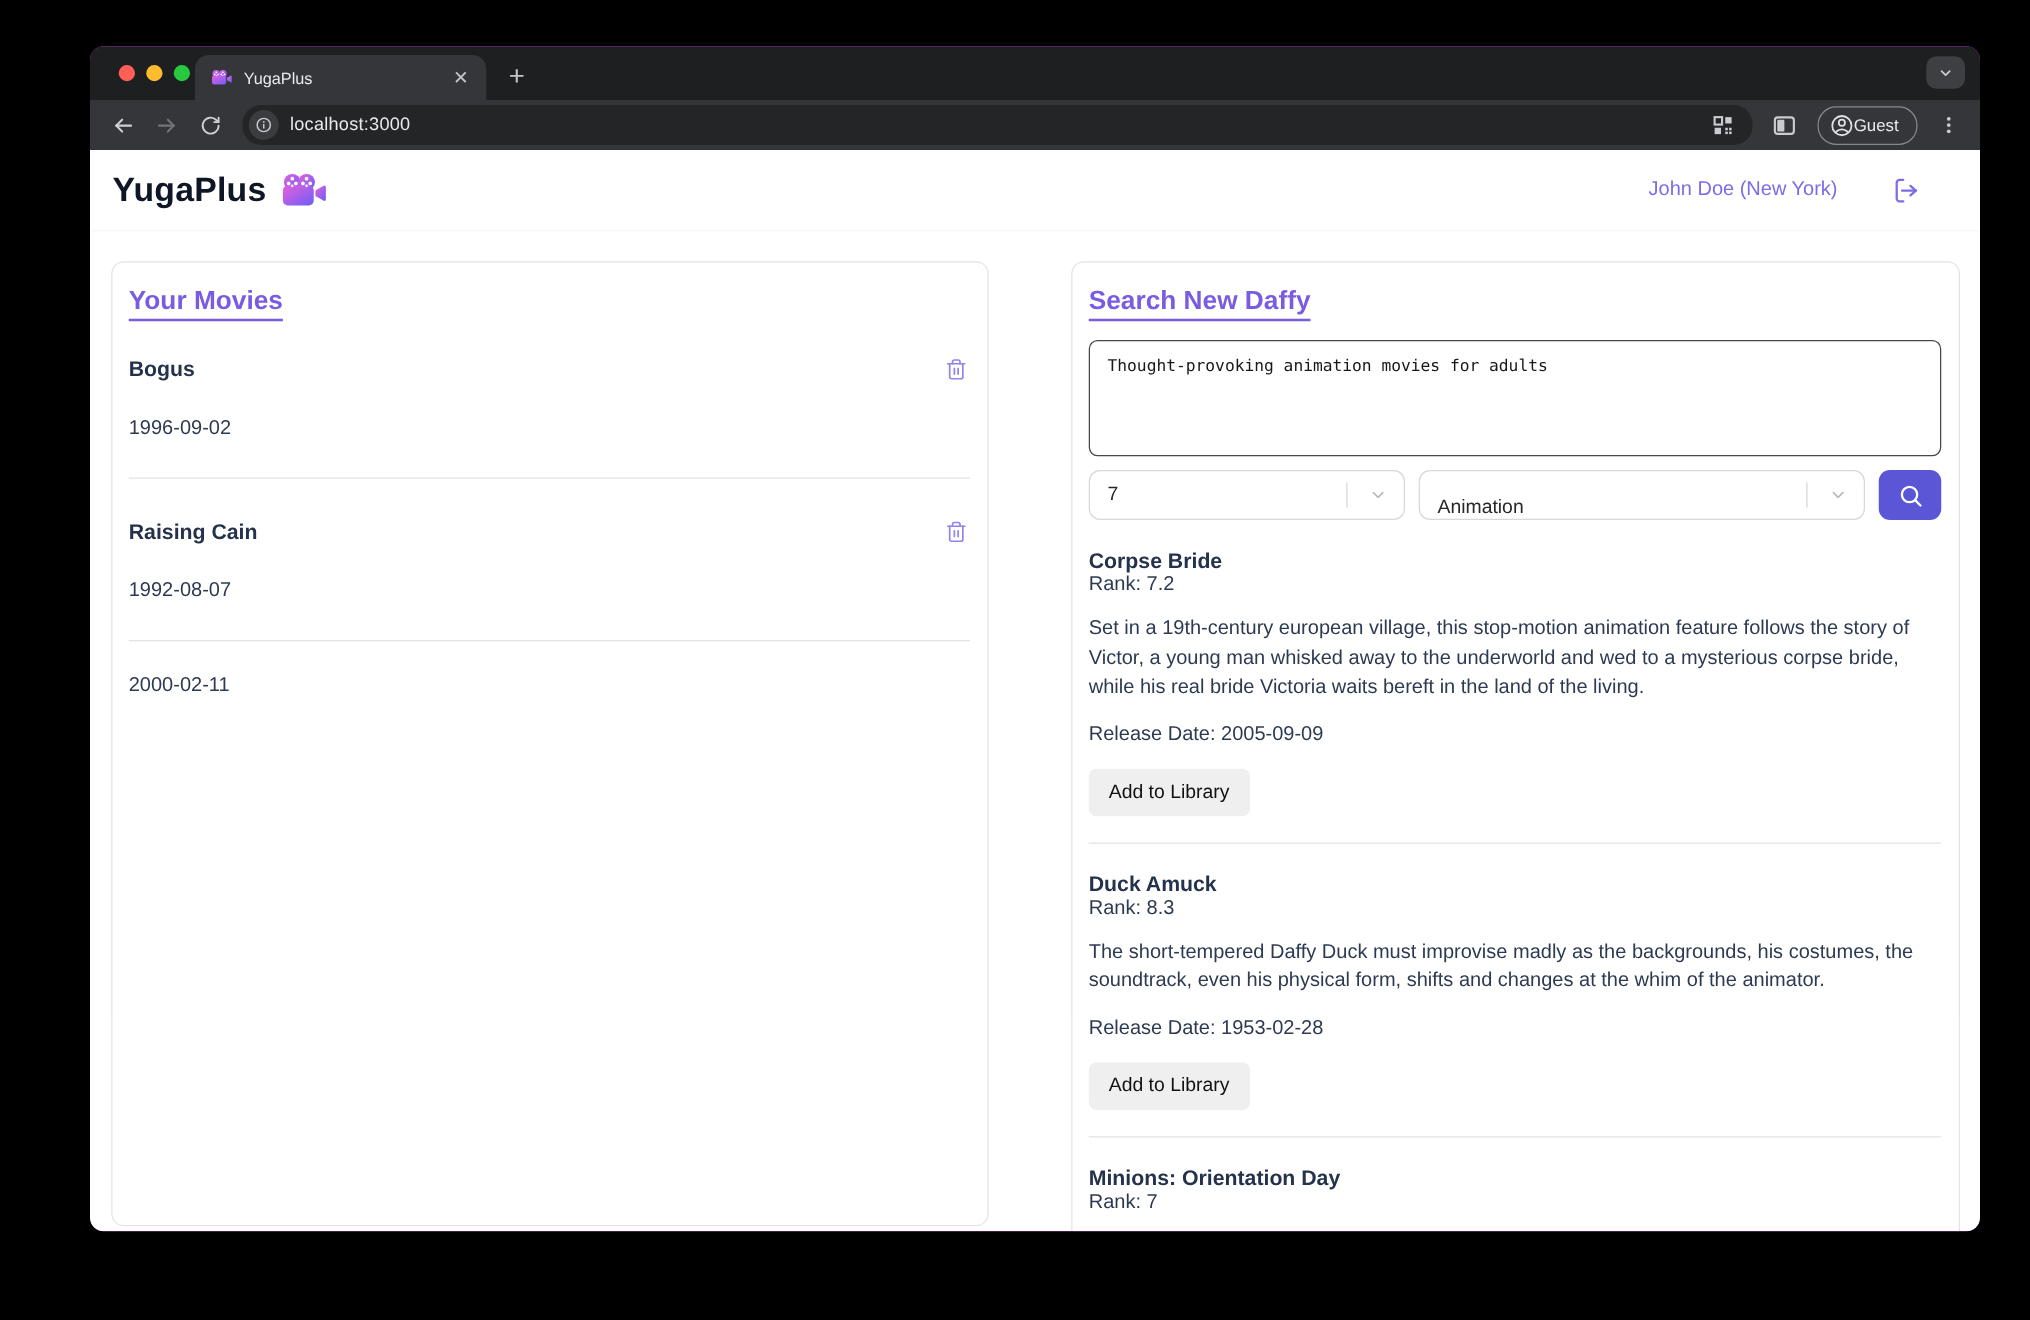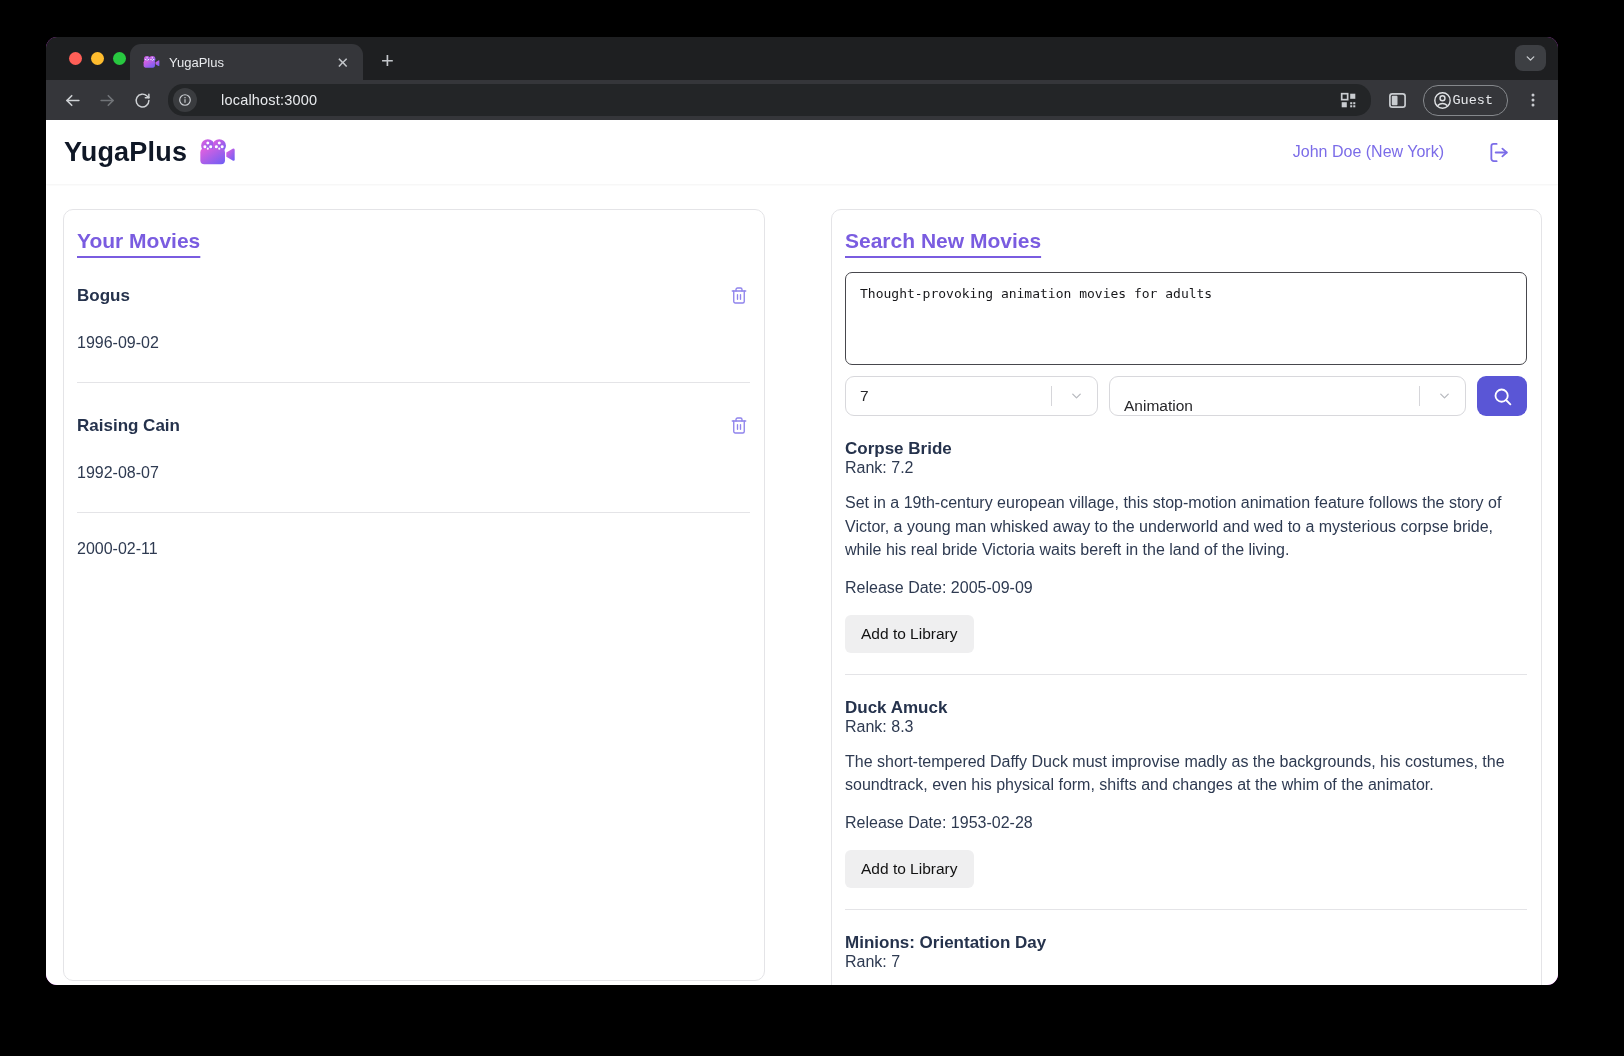--- a/index.html
+++ b/index.html
@@ -1,41 +1,41 @@
 <!DOCTYPE html>
 <html><head>
 <meta charset="utf-8">
 <style>
   html,body{margin:0;padding:0;width:1624px;height:1056px;background:#000;overflow:hidden;
     font-family:"Liberation Sans",sans-serif;-webkit-font-smoothing:antialiased;}
-  .window{position:absolute;left:46px;top:37px;width:1512px;height:948px;border-radius:11px;
+  .window{position:absolute;left:72px;top:37px;width:1512px;height:948px;border-radius:11px;
     overflow:hidden;background:#d946ef;box-shadow:0 22px 70px rgba(0,0,0,.65);display:flex;flex-direction:column;}
 
   
   .tabstrip{height:43px;background:#1e1f21;flex:none;display:flex;align-items:flex-end;position:relative;}
   .traffic{position:absolute;left:23px;top:15px;display:flex;gap:9px;}
   .light{width:13px;height:13px;border-radius:50%;}
   .light.red{background:#ff5f57}.light.yellow{background:#febc2e}.light.green{background:#28c840}
   .tab{margin-left:84px;width:233px;height:36px;background:#35363a;border-radius:11px 11px 0 0;
     display:flex;align-items:center;gap:9px;padding:0 10px 0 13px;box-sizing:border-box;}
   .tab-title{flex:1;font-size:13px;color:#e8eaed;white-space:nowrap;overflow:hidden;}
   .tab-close{color:#c3c6ca;font-size:15px;line-height:1;padding:2px 4px;border-radius:4px;}
   .newtab{color:#c3c6ca;font-size:22px;line-height:1;margin:0 0 8px 18px;}
   .tabsearch{margin-left:auto;margin-right:12px;margin-bottom:9px;width:31px;height:26px;border-radius:8px;
     background:#3d3f43;display:flex;align-items:center;justify-content:center;}
   .toolbar{height:40px;background:#35363a;flex:none;display:flex;align-items:center;padding:0 10px;gap:3px;}
   .navbtn{width:32px;height:32px;display:flex;align-items:center;justify-content:center;border-radius:50%;}
   .urlbar{flex:1;height:32px;background:#232527;border-radius:15px;display:flex;align-items:center;
-    padding:0 8px 0 5px;margin:0 8px 0 7px;gap:15px;}
+    padding:0 8px 0 5px;margin:0 8px 0 7px;}
   .infochip{width:24px;height:24px;border-radius:50%;background:#3a3c3f;display:flex;align-items:center;justify-content:center;}
   .urltext{color:#e8eaed;font-size:14.5px;margin-left:9px;letter-spacing:.2px;}
   .urlspacer{flex:1;}
   .chromebtn{width:30px;height:30px;display:flex;align-items:center;justify-content:center;border-radius:50%;}
   .guestpill{height:29px;border:1px solid #85888c;border-radius:15px;display:flex;align-items:center;gap:0;
-    padding:0 14px 0 9px;color:#e8eaed;font-size:13.5px;margin:0 7px 0 8px;font-family:Liberation Mono, monospace;}
+    padding:0 14px 0 9px;color:#e8eaed;font-size:13.5px;margin:0 7px 0 8px;}
 
   
   .page{flex:1;background:#fff;color:#2e3a51;overflow:hidden;display:flex;flex-direction:column;}
   .site-header{height:64px;flex:none;display:flex;align-items:center;padding:0 47px 0 18px;
     box-shadow:0 1px 2px rgba(0,0,0,.05);}
   .brand{display:flex;align-items:center;gap:12px;}
   .brand-text{font-size:27px;font-weight:700;color:#0f1726;letter-spacing:.2px;}
   .header-right{margin-left:auto;display:flex;align-items:center;gap:44px;}
   .user-link{color:#7b6ce8;font-size:16px;cursor:pointer;}
   .content{flex:1;display:flex;align-items:flex-start;gap:66px;padding:25px 16px 0 17px;overflow:hidden;}
@@ -253,21 +253,21 @@
           <div class="movie-date">1992-08-07</div>
           <hr class="sep">
         </div>
 
         <div>
           <div class="movie-date">2000-02-11</div>
         </div>
       </section>
 
       <section class="card card-right">
-        <span class="panel-title">Search New Movies</span>
+        <span class="panel-title">Search New Daffy</span>
 
         <textarea class="query-box" spellcheck="false" style="">Thought-provoking animation movies for adults</textarea>
 
         <div class="controls">
           <div class="selectbox select-count">
             <span>7</span>
             <span class="sel-chevron">
               <svg width="15" height="15" viewBox="0 0 24 24" fill="none" stroke="#b9bbc0" stroke-width="2.2" stroke-linecap="round" stroke-linejoin="round">
                   <polyline points="6 9 12 15 18 9"></polyline>
                 </svg>

